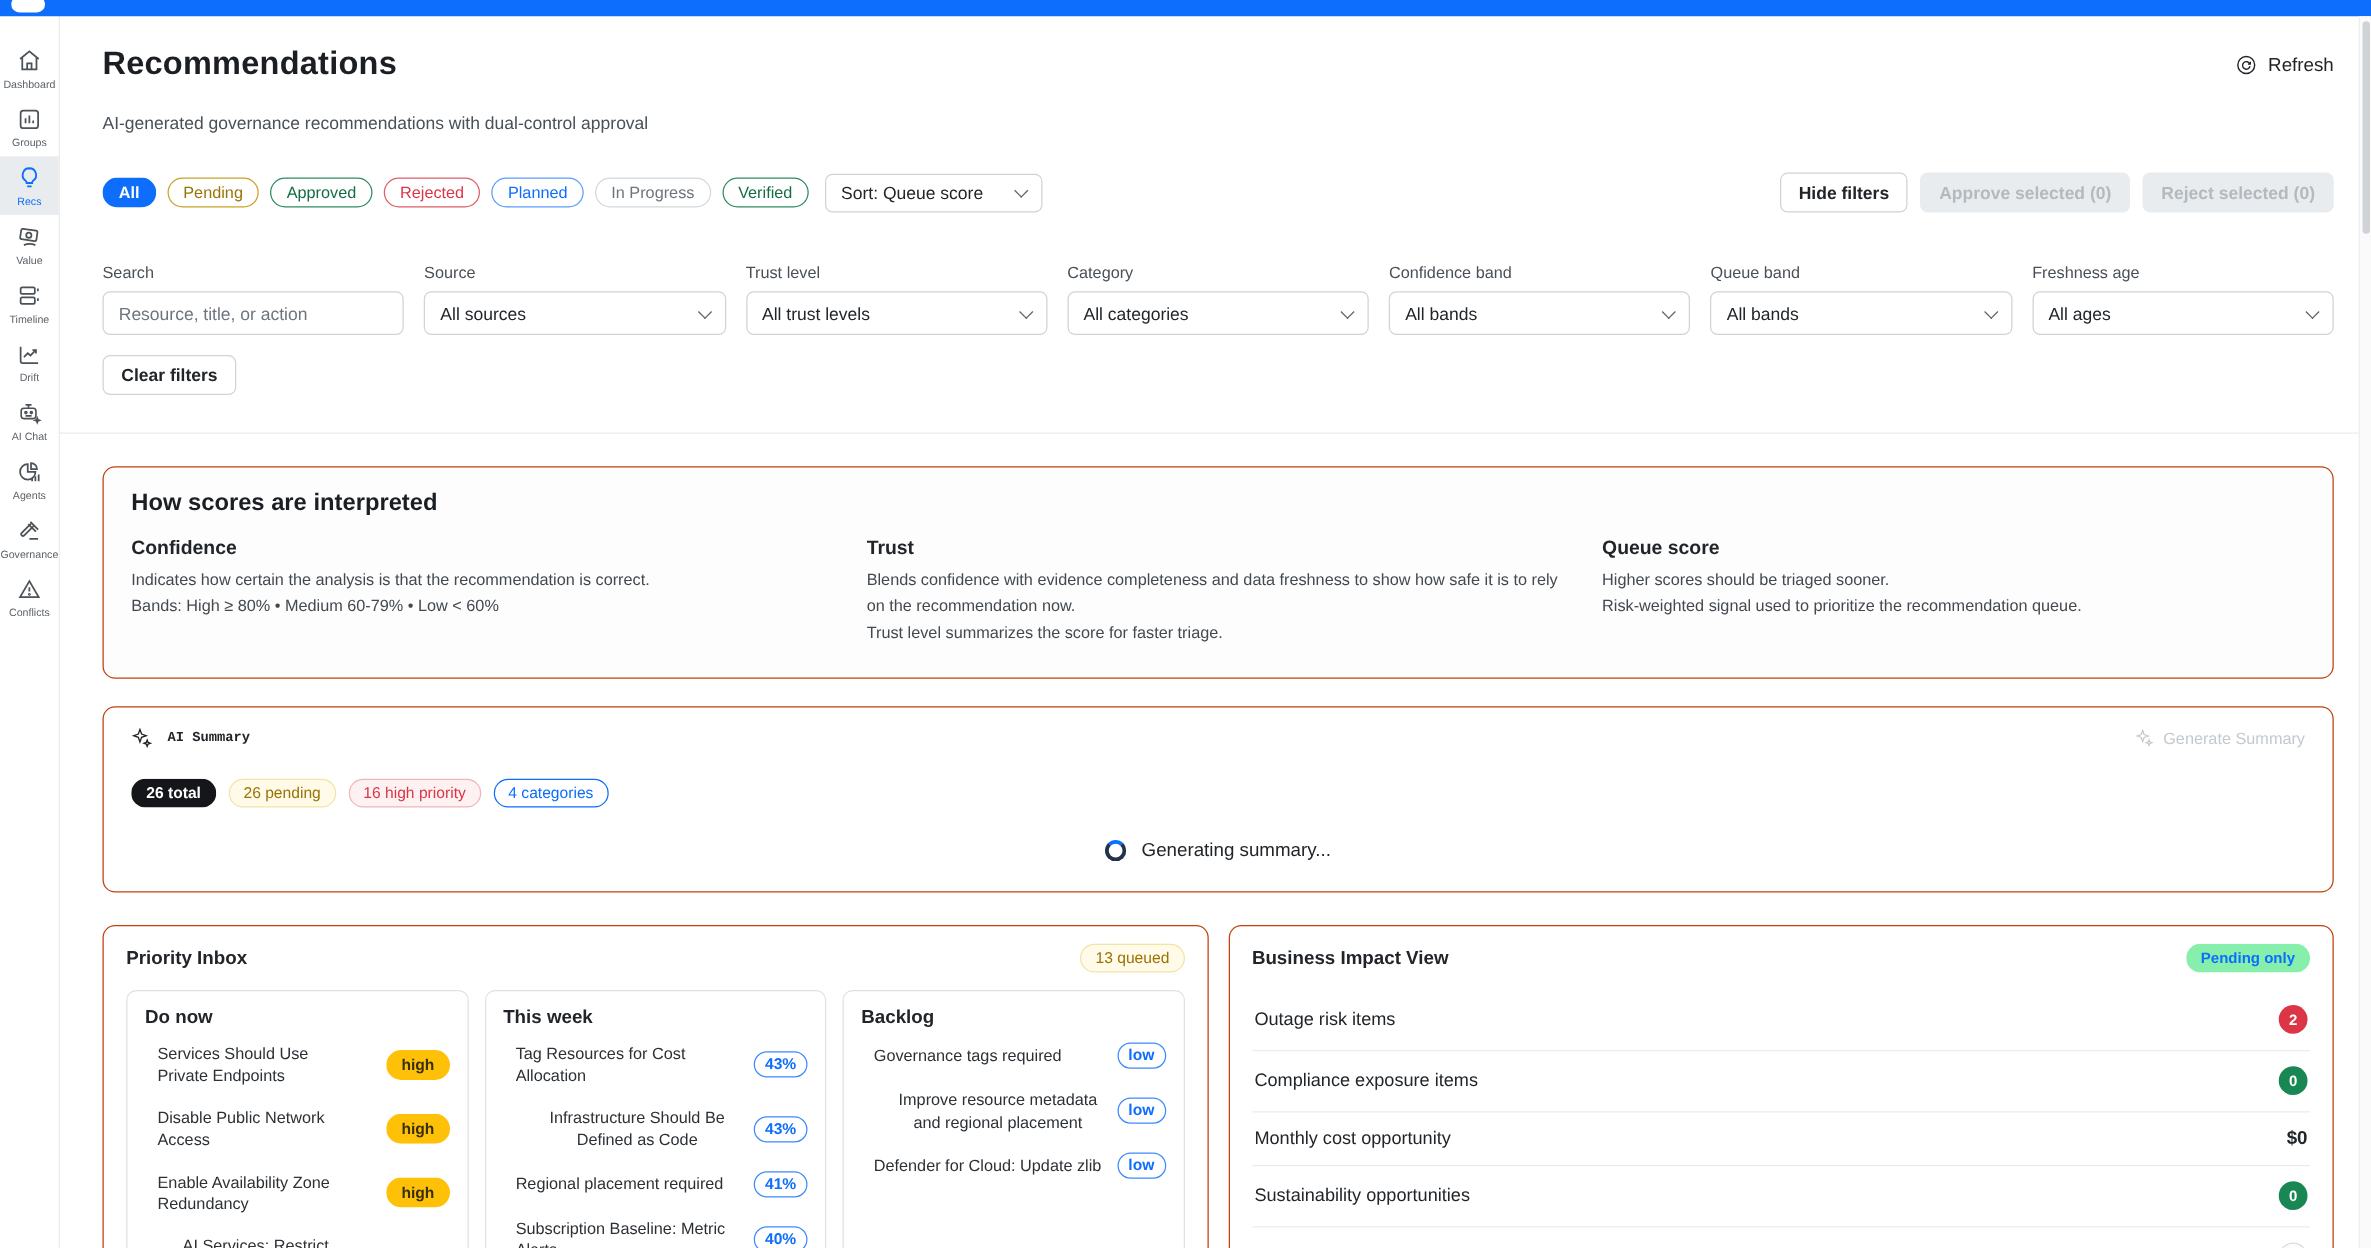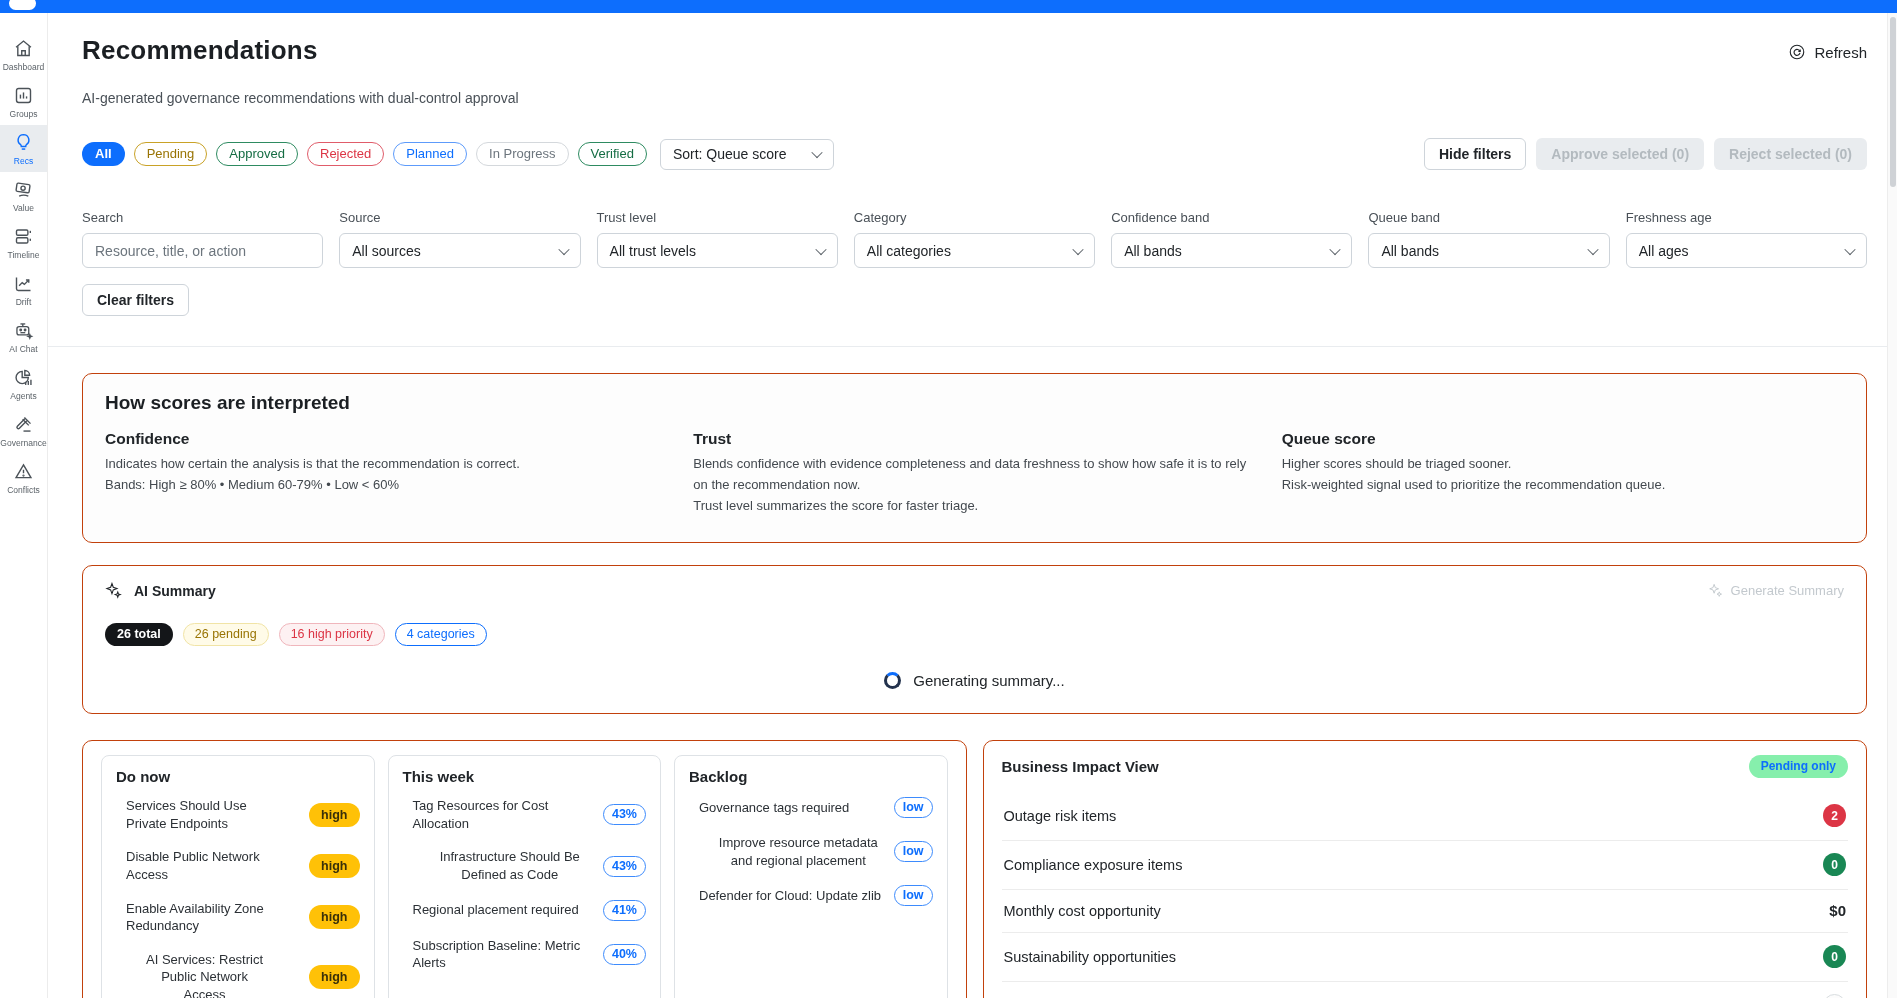--- a/index.html
+++ b/index.html
@@ -66,21 +66,21 @@
   .card { border:1px solid #c2410c; border-radius:10px; background:#fff; }
   .scores-card { margin-top:26px; padding:18px 22px 26px; background:#fdfdfd; }
   .scores-title { font-size:19px; font-weight:700; color:#1b1f23; }
   .scores-cols { display:grid; grid-template-columns:1fr 1fr 1fr; gap:26px; margin-top:16px; }
   .score-col h3 { font-size:15.5px; font-weight:700; margin-bottom:6px; }
   .score-col p { font-size:13px; color:#43494f; line-height:1.6; }
 
   
   .ai-card { margin-top:22px; padding:16px 22px 24px; }
   .ai-head { display:flex; align-items:center; justify-content:space-between; }
-  .ai-title-wrap { display:flex; align-items:center; gap:12px; font-size:14px; font-weight:700; }
+  .ai-title-wrap { display:flex; align-items:center; gap:12px; font-size:11px; font-weight:700;font-family:Liberation Mono, monospace; }
   .gen-btn { display:flex; align-items:center; gap:8px; font-size:13px; color:#c3c9ce; background:none;
     border:none; cursor:default; font-family:inherit; }
   .ai-badges { display:flex; align-items:center; gap:10px; margin-top:24px; }
   .badge { border-radius:50rem; padding:3px 11px 4px; font-size:12.5px; font-weight:700; border:1px solid transparent; }
   .badge.dark   { background:#141619; color:#fff; }
   .badge.warn   { background:#fffbe8; color:#997404; border-color:#f1e4a6; font-weight:400; }
   .badge.danger { background:#fdf1f2; color:#dc3545; border-color:#f0b6bc; font-weight:400;text-align:right; }
   .badge.info   { background:#fff; color:#0d6efd; border-color:#0d6efd; font-weight:400; }
   .ai-status { display:flex; align-items:center; justify-content:center; gap:12px; margin-top:26px; font-size:15px; color:#212529; }
   .spinner { width:17px; height:17px; border-radius:50%; border:3px solid #23324d; border-top-color:#0d6efd;
@@ -394,20 +394,24 @@
     <div class="ai-status">
       <span class="spinner"></span>
       <span>Generating summary...</span>
     </div>
   </section>
 
   
   <div class="bottom-row">
 
     <section class="card panel">
+      <div class="panel-head">
+        <span class="panel-title">Priority Inbox</span>
+        <span class="badge queued">13 queued</span>
+      </div>
       <div class="inbox-cols">
 
         <div class="inbox-box">
           <h4>Do now</h4>
           <div class="inbox-item">
             <span class="t">Services Should Use Private Endpoints</span>
             <span class="badge high">high</span>
           </div>
           <div class="inbox-item">
             <span class="t">Disable Public Network Access</span>

